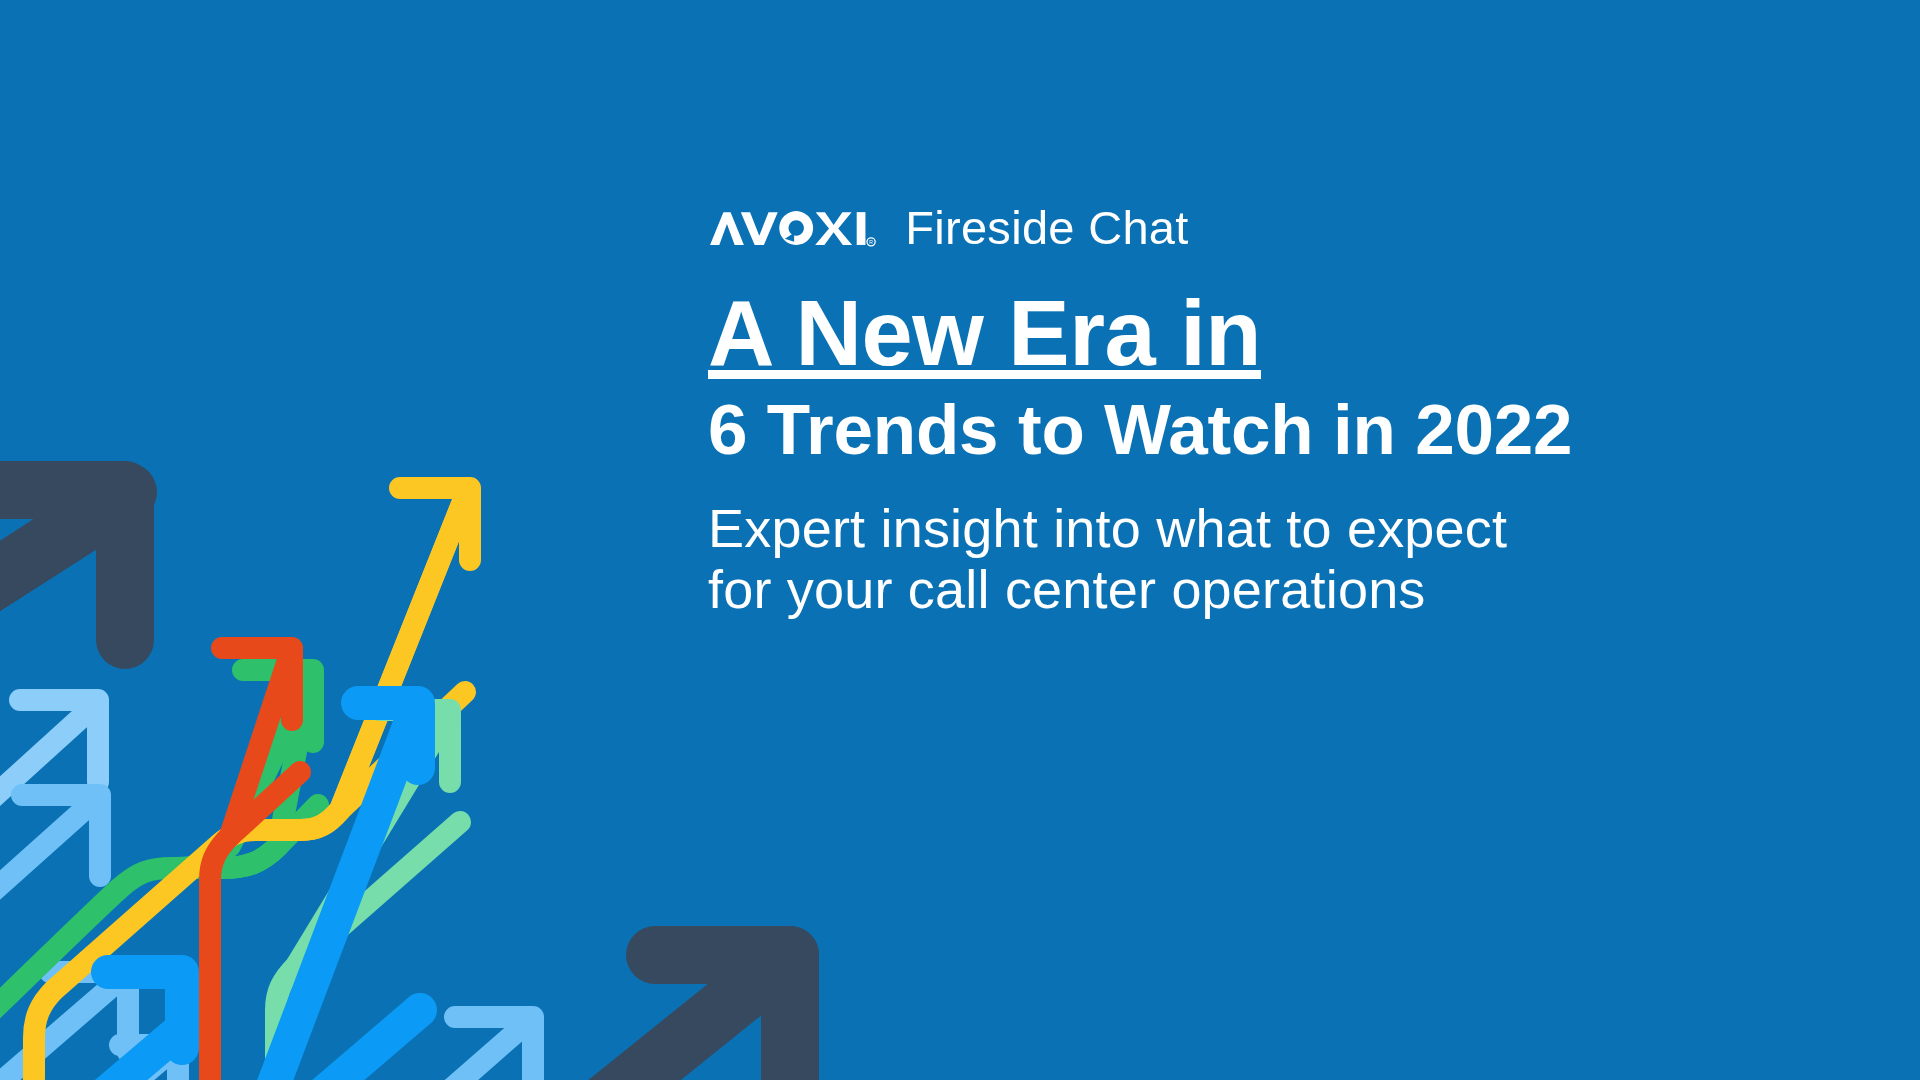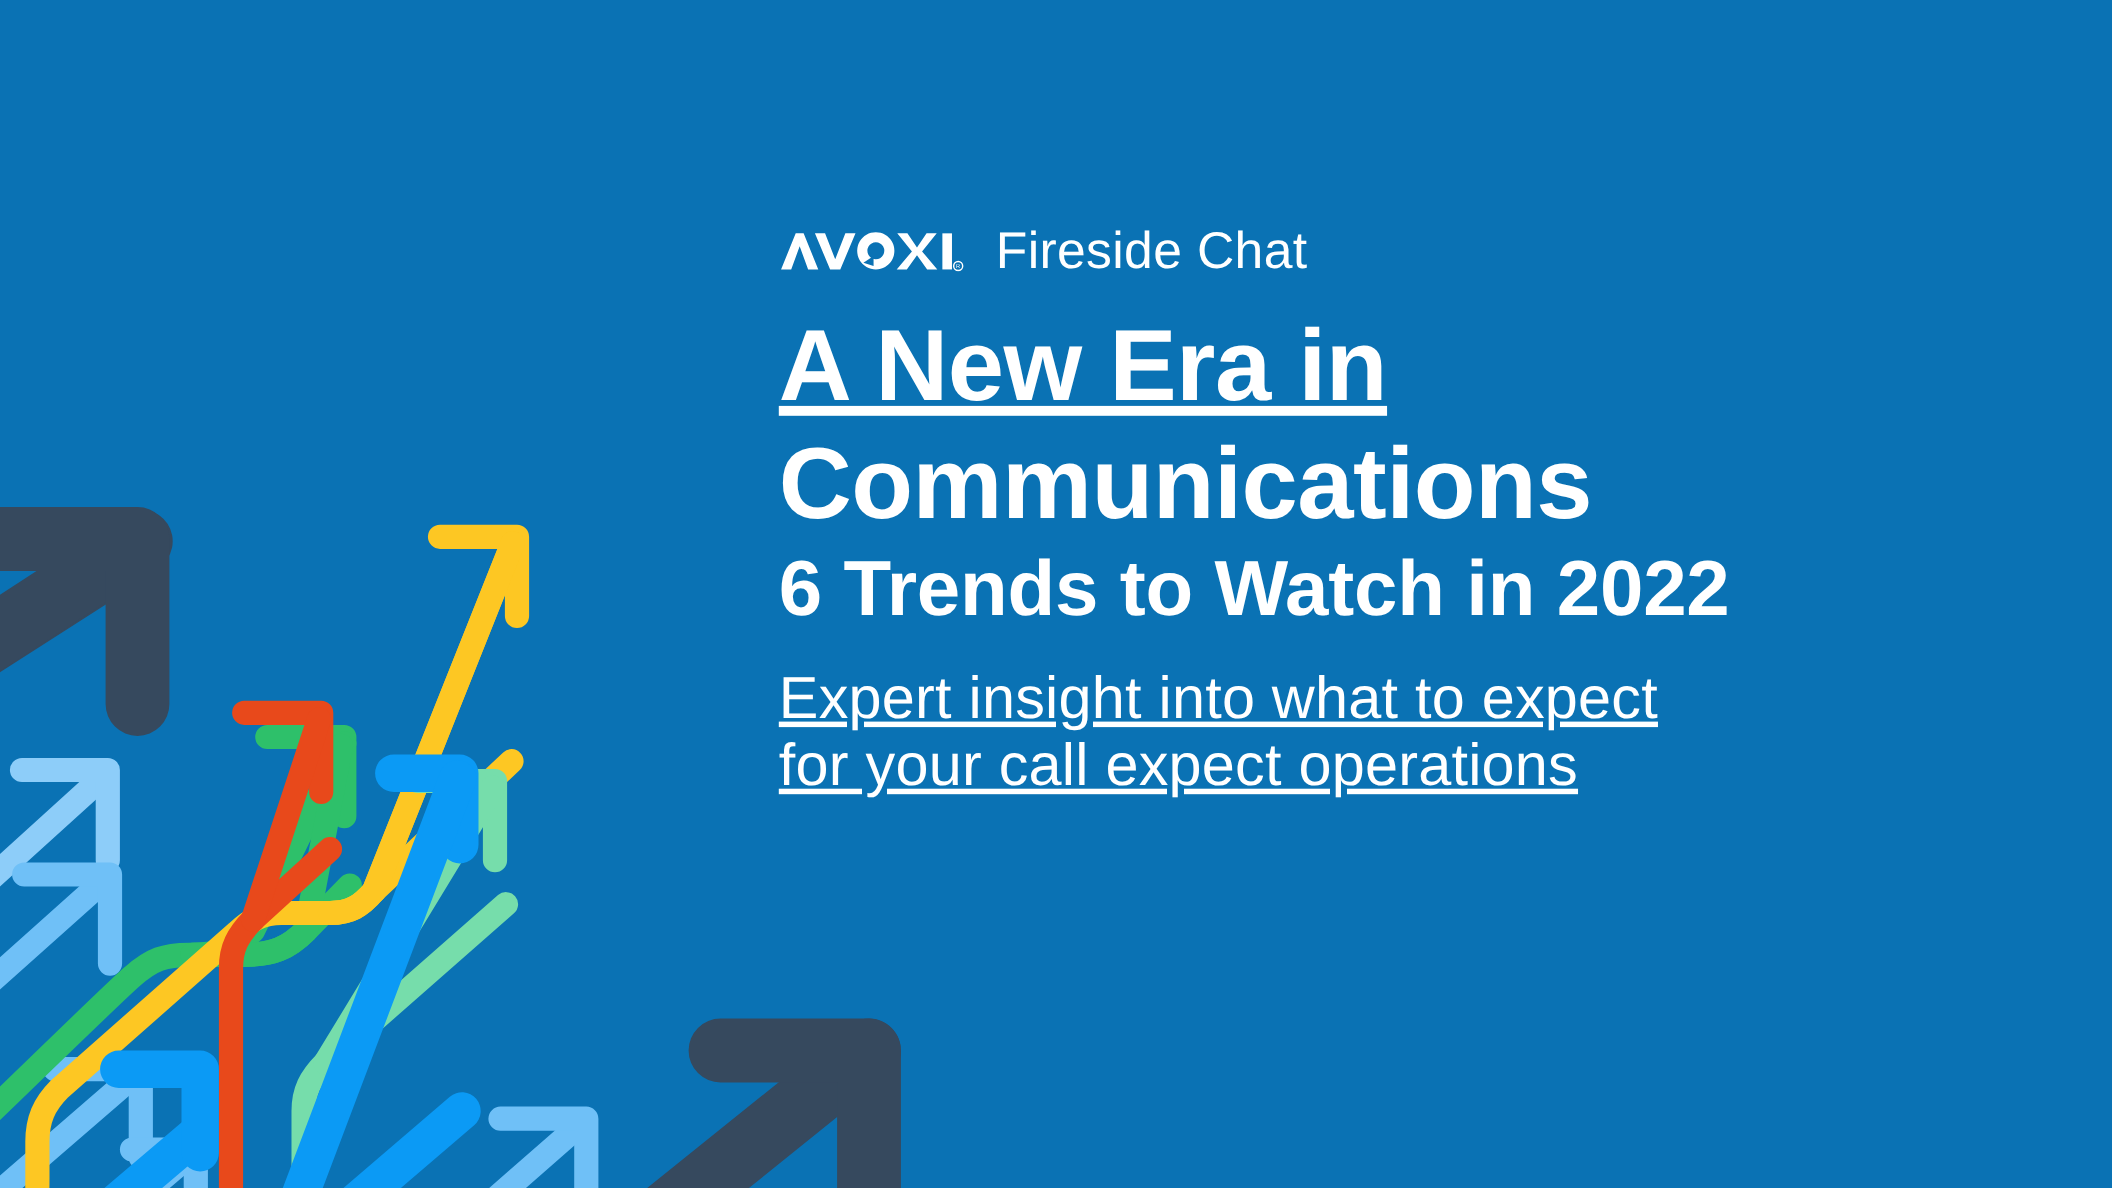--- a/index.html
+++ b/index.html
@@ -84,21 +84,20 @@
   .desc {
     margin-top: 26px;
   }
   .desc-line {
     color: #ffffff;
     font-size: 54px;
     font-weight: 300;
     line-height: 1.14;
     letter-spacing: 0.2px;
     white-space: nowrap;
-    text-decoration: underline;
   }
 </style>
 </head>
 <body>
 
 <div id="slide">
 
   <svg id="arrow-art" viewBox="0 0 1920 1080" xmlns="http://www.w3.org/2000/svg">
 
     <g>
@@ -218,24 +217,23 @@
 
           <circle cx="318" cy="68" r="8" fill="none" stroke="#ffffff" stroke-width="2.5"></circle>
           <text x="318" y="72" font-family="'Liberation Sans', sans-serif" font-size="10" fill="#ffffff" text-anchor="middle">R</text>
         </svg>
       </span>
       <span class="eyebrow-text">Fireside Chat</span>
     </div>
 
     <h1 style="margin:0;">
       <span class="title-line" style="display:block;text-decoration:underline;">A New Era in</span>
-      <span class="title-line" style="display:block;">Communications</span>
     </h1>
 
     <div class="subtitle-line">6 Trends to Watch in 2022</div>
 
     <div class="desc">
       <div class="desc-line">Expert insight into what to expect</div>
-      <div class="desc-line">for your call expect operations</div>
+      <div class="desc-line">for your call center operations</div>
     </div>
 
   </div>
 </div>
 
 </body></html>

